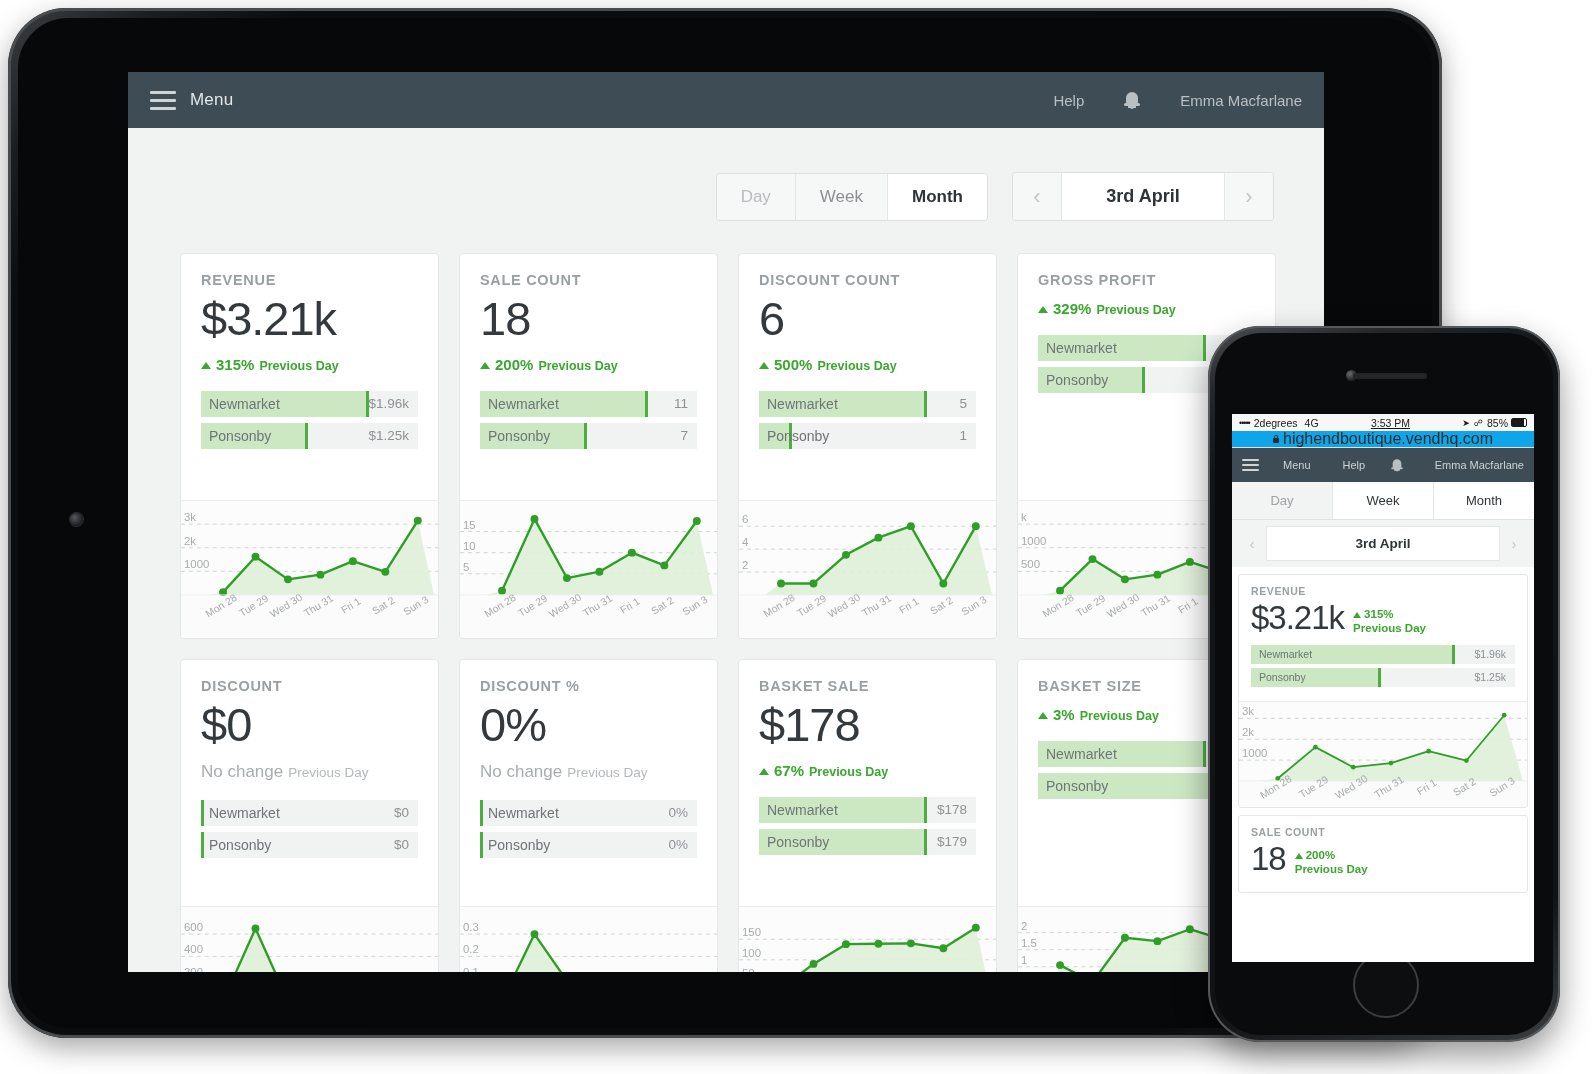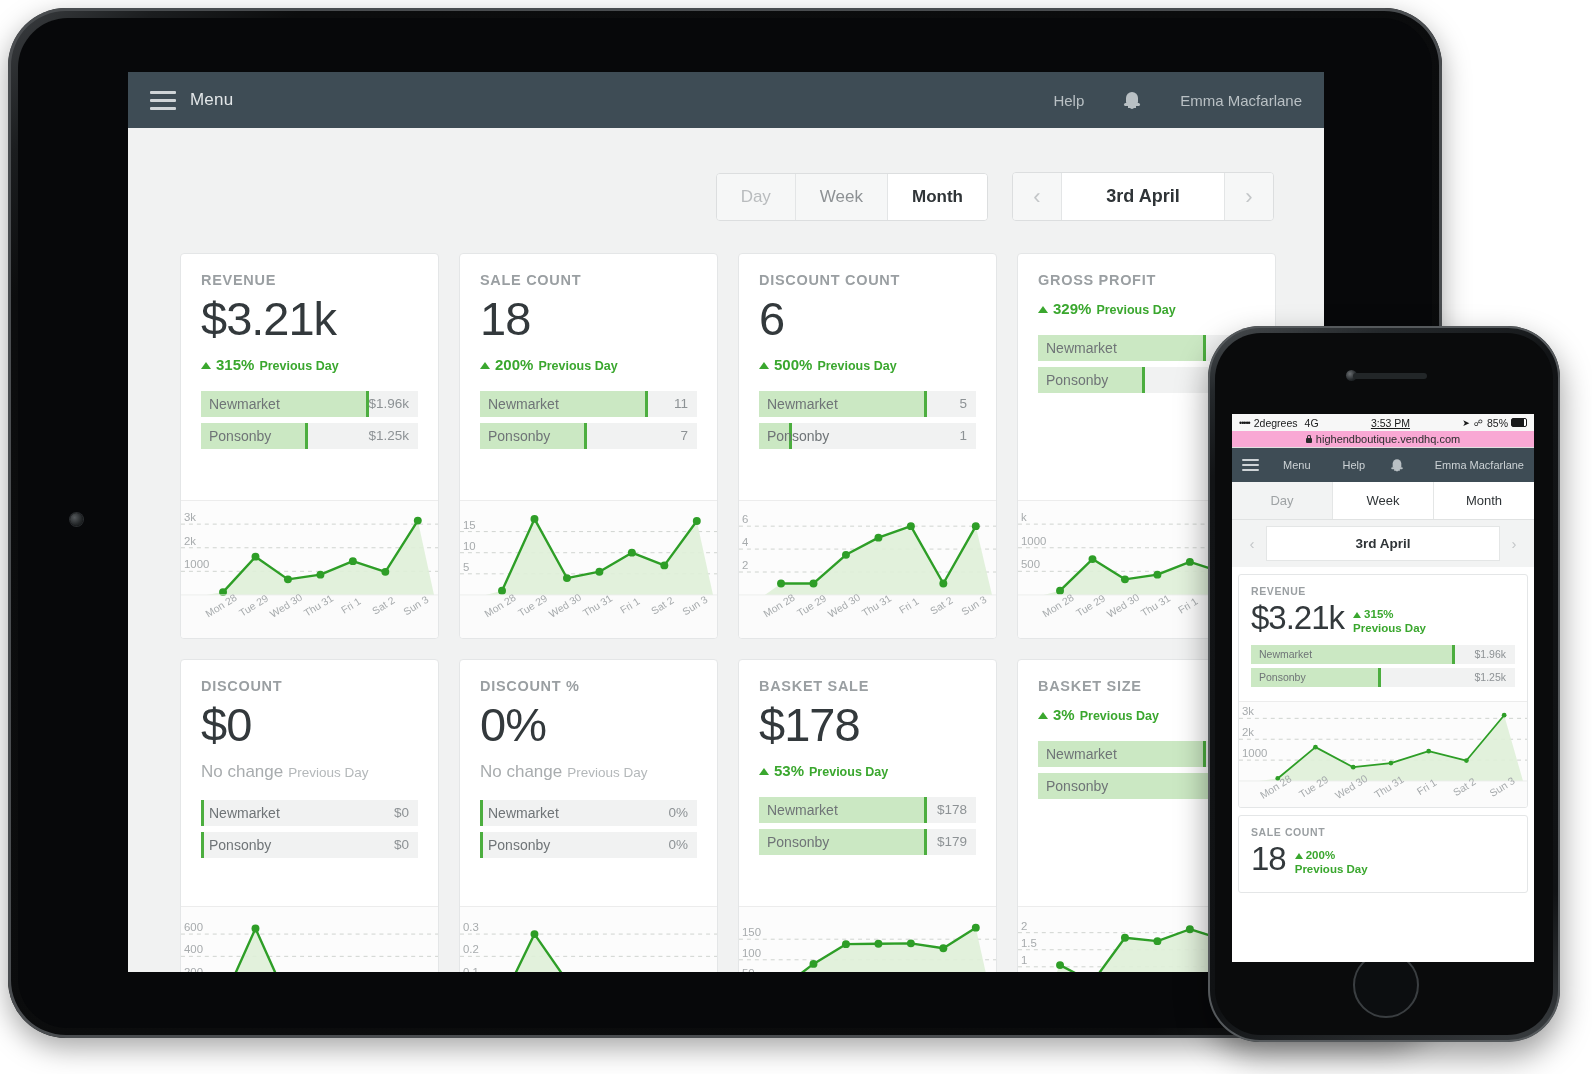--- a/index.html
+++ b/index.html
@@ -136,22 +136,22 @@
   }
   .phone-screen{
     position:absolute;left:24px;top:88px;width:302px;height:548px;background:#fff;overflow:hidden;
   }
   .ios-status{
     height:17px;background:#f7f7f7;display:flex;align-items:center;
     font-size:10.5px;color:#18191a;padding:0 7px;box-sizing:border-box;
   }
   .dots{letter-spacing:-1px;font-size:9px;}
   .ios-url{
-    height:16px;background:#f9a8d4;display:flex;align-items:center;justify-content:center;
-    font-size:11px;color:#2b2c2d;gap:4px;border-bottom:1px solid #e0e0e0;
+    height:16px;background:#0ea5e9;display:flex;align-items:center;justify-content:center;
+    font-size:16px;color:#2b2c2d;gap:4px;border-bottom:1px solid #e0e0e0;
   }
   .lock{width:6px;height:8px;position:relative;display:inline-block;}
   .lock:after{content:"";position:absolute;left:0;bottom:0;width:6px;height:5px;background:#2b2c2d;border-radius:1px;}
   .lock:before{content:"";position:absolute;left:1px;bottom:4px;width:4px;height:4px;border:1.2px solid #2b2c2d;border-bottom:none;border-radius:2px 2px 0 0;box-sizing:border-box;}
   .p-topbar{height:34px;background:#3e4c55;display:flex;align-items:center;padding:0 10px;box-sizing:border-box;gap:24px;}
   .p-burger{width:17px;height:12px;display:flex;flex-direction:column;justify-content:space-between;}
   .p-burger i{height:2px;background:#cfd4d7;border-radius:1px;}
   .p-topbar span{color:#cdd3d6;font-size:11px;}
   .p-seg{display:flex;background:#f2f3f3;border-bottom:1px solid #e0e2e2;}
   .p-seg div{flex:1;text-align:center;padding:11px 0;font-size:13px;color:#9fa3a5;border-right:1px solid #e4e6e6;}
@@ -534,21 +534,21 @@
                   <text class="xtick" x="238.64285714285714" y="110" font-size="10.5" fill="#a7abad" transform="rotate(-32 238.64285714285714 110)" text-anchor="middle">Sun 3</text>
                 </svg>
               </div>
             </div>
             <div class="card">
               <div class="c-pad">
                 <div class="c-title">BASKET SALE</div>
                 <div class="c-value">$178</div>
                 <div class="c-delta">
                   <span class="tri"></span>
-                  <span>53%</span>
+                  <span>67%</span>
                   <span class="prev">Previous Day</span>
                 </div>
                 <div class="bars">
                   <div class="bar-row">
                     <div class="bar-fill" style="width:76%"></div>
                     <div class="bar-tick" style="left:76%"></div>
                     <div class="bar-name">Newmarket</div>
                     <div class="bar-val">$178</div>
                   </div>
                   <div class="bar-row">

